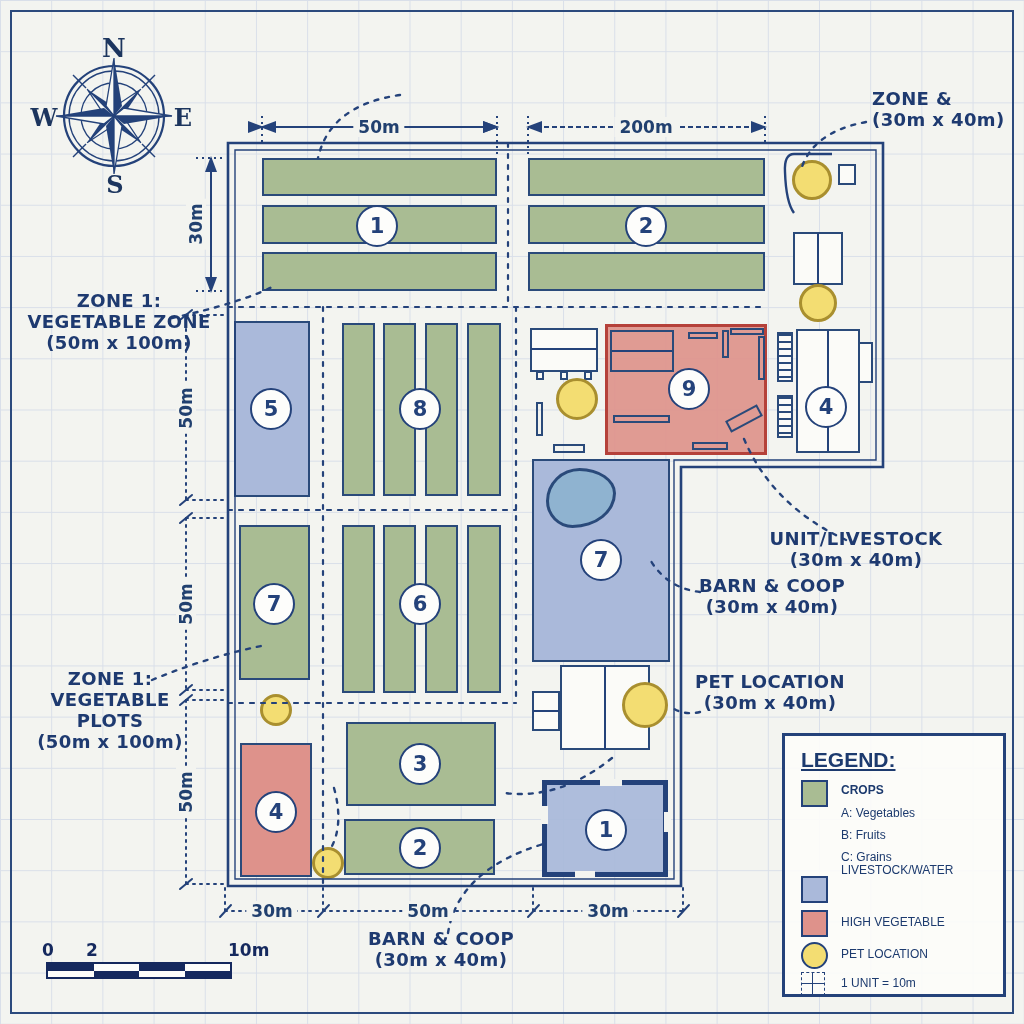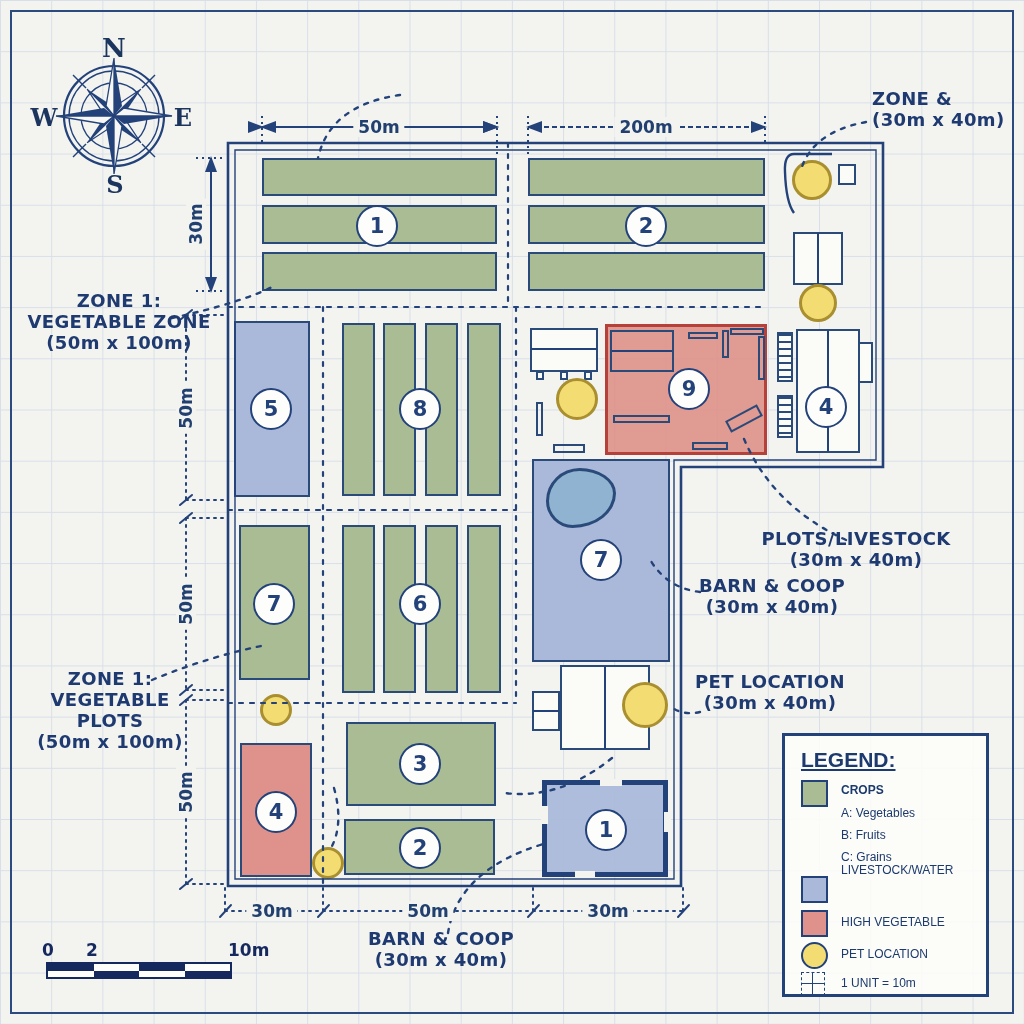--- a/index.html
+++ b/index.html
@@ -30,21 +30,21 @@
   .gap{position:absolute;background:#f3f4f0;z-index:4;}
   .marker{position:absolute;width:42px;height:42px;border-radius:50%;background:#fdfdfb;
     border:2.5px solid #24427a;display:flex;align-items:center;justify-content:center;
     font-size:21px;font-weight:700;color:#24427a;z-index:6;box-sizing:border-box;}
   .lbl{position:absolute;z-index:7;font-weight:600;color:#1e3a70;letter-spacing:.4px;
     white-space:nowrap;transform:translateX(-50%);text-align:center;}
   .lbl.l18{font-size:18px;} .lbl.l19{font-size:19px;}
   .dim{position:absolute;z-index:7;font-weight:600;font-size:17px;color:#21406f;
     background:#f3f4f0;padding:0 5px;white-space:nowrap;transform:translate(-50%,-50%);}
   .dim.vert{transform:translate(-50%,-50%) rotate(-90deg);}
-  .legend{position:absolute;left:782px;top:733px;width:207px;height:264px;z-index:8;
+  .legend{position:absolute;left:782px;top:733px;width:224px;height:264px;z-index:8;
     background:rgba(252,252,250,.93);border:3px solid #24427a;box-sizing:border-box;
     font-family:"Liberation Sans",sans-serif;color:#1c3a6e;}
   .legend .title{position:absolute;left:16px;top:12px;font-size:21px;font-weight:700;text-decoration:underline;}
   .legend .sw{position:absolute;left:16px;width:27px;height:27px;box-sizing:border-box;border:2px solid #24427a;}
   .legend .txt{position:absolute;left:56px;font-size:12px;white-space:nowrap;}
   .legend .circ{border-radius:50%;background:#f3dd72;}
   .legend .grid-sw{width:24px;height:24px;border:1.5px dashed #24427a;
     background:
       linear-gradient(to right,transparent 10px,#24427a 10px,#24427a 11.5px,transparent 11.5px),
       linear-gradient(to bottom,transparent 10px,#24427a 10px,#24427a 11.5px,transparent 11.5px);}
@@ -313,21 +313,21 @@
     <div>(30m x 40m)</div>
   </div>
 
   <div class="lbl l18" style="left:119px;top:290px">
     <div>ZONE 1:</div>
     <div>VEGETABLE ZONE</div>
     <div>(50m x 100m)</div>
   </div>
 
   <div class="lbl l18" style="left:856px;top:528px">
-    <div>PLOTS/LIVESTOCK</div>
+    <div>UNIT/LIVESTOCK</div>
     <div>(30m x 40m)</div>
   </div>
 
   <div class="lbl l18" style="left:772px;top:575px">
     <div>BARN &amp; COOP</div>
     <div>(30m x 40m)</div>
   </div>
 
   <div class="lbl l18" style="left:770px;top:671px">
     <div>PET LOCATION</div>

